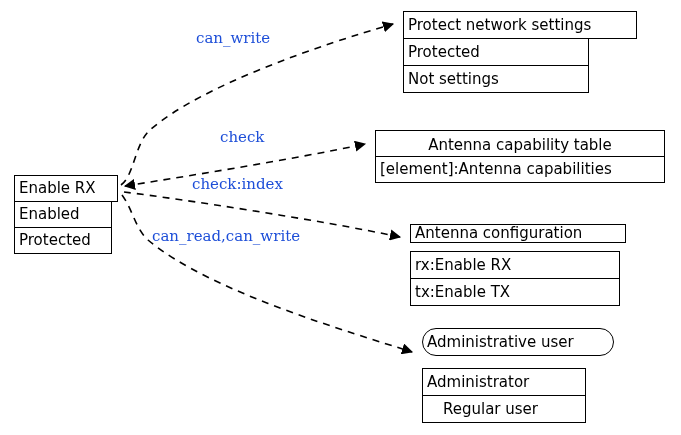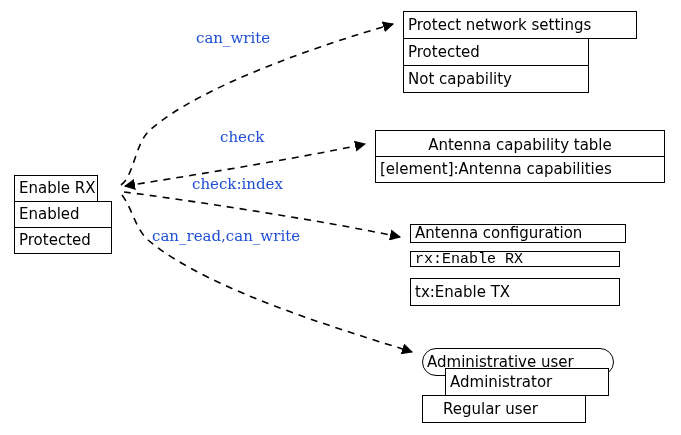--- a/index.html
+++ b/index.html
@@ -73,41 +73,41 @@
         </marker>
       </defs>
       <path d="M 121 185 C 134 176 135 143 150 130 C 200 86 320 45 393 24" fill="none" stroke="#000000" stroke-width="1.6" stroke-dasharray="7,6" marker-end="url(#arrow-end)"></path>
       <path d="M 125 186 C 175 178 290 160 365 144" fill="none" stroke="#000000" stroke-width="1.6" stroke-dasharray="7,6" marker-end="url(#arrow-end)" marker-start="url(#arrow-start)"></path>
       <path d="M 124 192 C 180 199 320 220 400 237" fill="none" stroke="#000000" stroke-width="1.6" stroke-dasharray="7,6" marker-end="url(#arrow-end)"></path>
       <path d="M 122 195 C 133 210 135 228 148 240 C 210 292 350 332 412 352" fill="none" stroke="#000000" stroke-width="1.6" stroke-dasharray="7,6" marker-end="url(#arrow-end)"></path>
     </svg>
 
   <div id="node-layer">
       <div class="node" style="left: 0px; top: 0px;">
-        <div class="cell left" style="left: 14px; top: 175px; width: 84px; height: 27px;">Enable RX</div>
+        <div class="cell left" style="left: 14px; top: 175px; width: 104px; height: 27px;">Enable RX</div>
         <div class="cell left" style="left: 14px; top: 201px; width: 98px; height: 27px;">Enabled</div>
         <div class="cell left" style="left: 14px; top: 227px; width: 98px; height: 27px;">Protected</div>
       </div>
       <div class="node" style="left: 0px; top: 0px;">
         <div class="cell left" style="left: 403px; top: 11px; width: 234px; height: 28px;">Protect network settings</div>
         <div class="cell left" style="left: 403px; top: 38px; width: 186px; height: 28px;">Protected</div>
-        <div class="cell left" style="left: 403px; top: 65px; width: 186px; height: 28px;">Not capability</div>
+        <div class="cell left" style="left: 403px; top: 65px; width: 186px; height: 28px;">Not settings</div>
       </div>
       <div class="node" style="left: 0px; top: 0px;">
         <div class="cell center" style="left: 375px; top: 130px; width: 290px; height: 27px;">Antenna capability table</div>
         <div class="cell left" style="left: 375px; top: 156px; width: 290px; height: 27px;">[element]:Antenna capabilities</div>
       </div>
       <div class="node" style="left: 0px; top: 0px;">
         <div class="cell left" style="left: 410px; top: 224px; width: 216px; height: 19px;">Antenna configuration</div>
-        <div class="cell left" style="left: 410px; top: 251px; width: 210px; height: 16px; font-family: Liberation Mono, monospace;">rx:Enable RX</div>
+        <div class="cell left" style="left: 410px; top: 251px; width: 210px; height: 28px;">rx:Enable RX</div>
         <div class="cell left" style="left: 410px; top: 278px; width: 210px; height: 28px;">tx:Enable TX</div>
       </div>
       <div class="node" style="left: 0px; top: 0px;">
-        <div class="cell left" style="left: 422px; top: 348px; width: 192px; height: 28px; border-radius: 14px;">Administrative user</div>
-        <div class="cell left" style="left: 422px; top: 368px; width: 164px; height: 28px; margin-left: 23px;">Administrator</div>
+        <div class="cell left" style="left: 422px; top: 328px; width: 192px; height: 28px; border-radius: 14px;">Administrative user</div>
+        <div class="cell left" style="left: 422px; top: 368px; width: 164px; height: 28px;">Administrator</div>
         <div class="cell left" style="left: 422px; top: 395px; width: 164px; height: 28px; padding-left: 20px;">Regular user</div>
       </div>
     </div>
   <div id="label-layer">
       <div class="edge-label" style="left: 196px; top: 31px;">can_write</div>
       <div class="edge-label" style="left: 220px; top: 130px;">check</div>
       <div class="edge-label" style="left: 192px; top: 177px;">check:index</div>
       <div class="edge-label" style="left: 152px; top: 229px;">can_read,can_write</div>
     </div>
 

